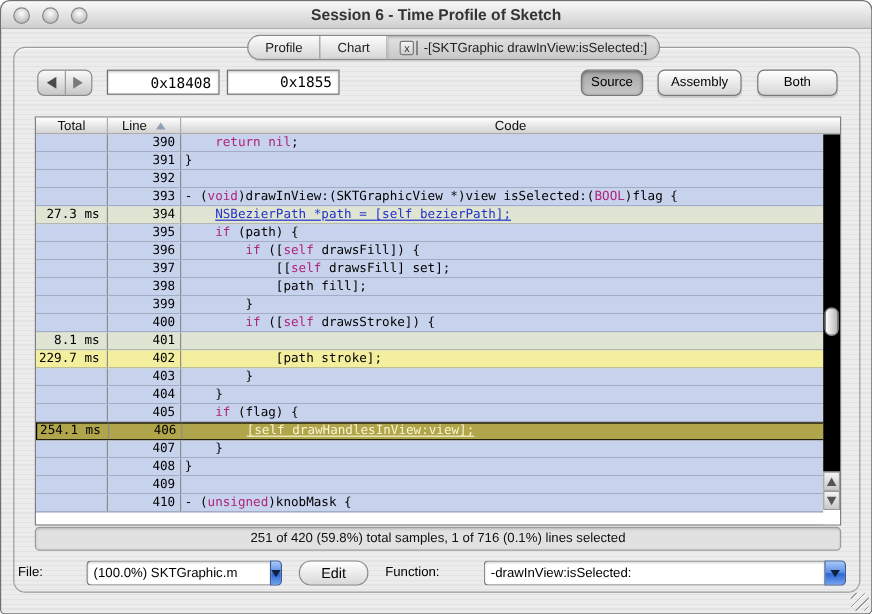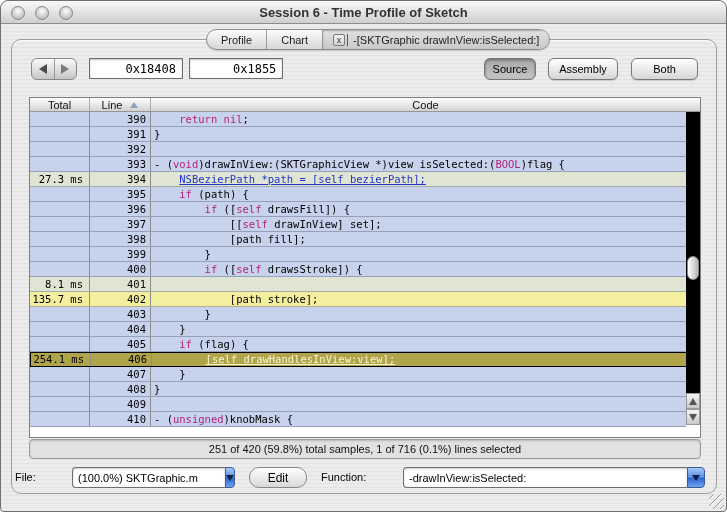--- a/index.html
+++ b/index.html
@@ -256,21 +256,21 @@
           <div class="cell codec"><span class="seg-p">    </span><span class="seg-k">if</span><span class="seg-p"> (path) {</span></div>
         </div>
         <div class="trow hl-blue">
           <div class="cell total"></div>
           <div class="cell line">396</div>
           <div class="cell codec"><span class="seg-p">        </span><span class="seg-k">if</span><span class="seg-p"> ([</span><span class="seg-k">self</span><span class="seg-p"> drawsFill]) {</span></div>
         </div>
         <div class="trow hl-blue">
           <div class="cell total"></div>
           <div class="cell line">397</div>
-          <div class="cell codec"><span class="seg-p">            [[</span><span class="seg-k">self</span><span class="seg-p"> drawInView] set];</span></div>
+          <div class="cell codec"><span class="seg-p">            [[</span><span class="seg-k">self</span><span class="seg-p"> drawsFill] set];</span></div>
         </div>
         <div class="trow hl-blue">
           <div class="cell total"></div>
           <div class="cell line">398</div>
           <div class="cell codec"><span class="seg-p">            [path fill];</span></div>
         </div>
         <div class="trow hl-blue">
           <div class="cell total"></div>
           <div class="cell line">399</div>
           <div class="cell codec"><span class="seg-p">        }</span></div>
@@ -278,21 +278,21 @@
         <div class="trow hl-blue">
           <div class="cell total"></div>
           <div class="cell line">400</div>
           <div class="cell codec"><span class="seg-p">        </span><span class="seg-k">if</span><span class="seg-p"> ([</span><span class="seg-k">self</span><span class="seg-p"> drawsStroke]) {</span></div>
         </div>
         <div class="trow hl-green">
           <div class="cell total">8.1 ms</div>
           <div class="cell line">401</div>
         </div>
         <div class="trow hl-yellow">
-          <div class="cell total">135.7 ms</div>
+          <div class="cell total">229.7 ms</div>
           <div class="cell line">402</div>
           <div class="cell codec"><span class="seg-p">            [path stroke];</span></div>
         </div>
         <div class="trow hl-blue">
           <div class="cell total"></div>
           <div class="cell line">403</div>
           <div class="cell codec"><span class="seg-p">        }</span></div>
         </div>
         <div class="trow hl-blue">
           <div class="cell total"></div>

